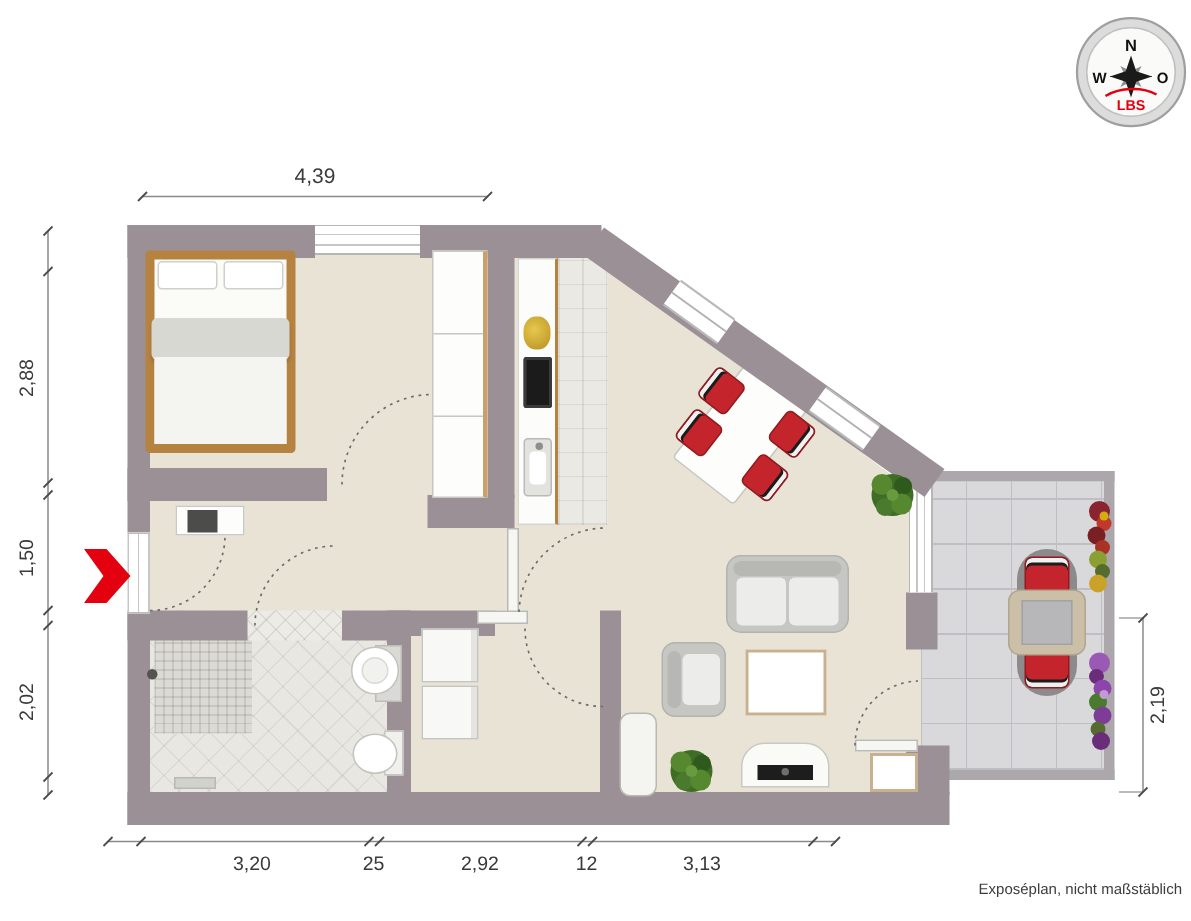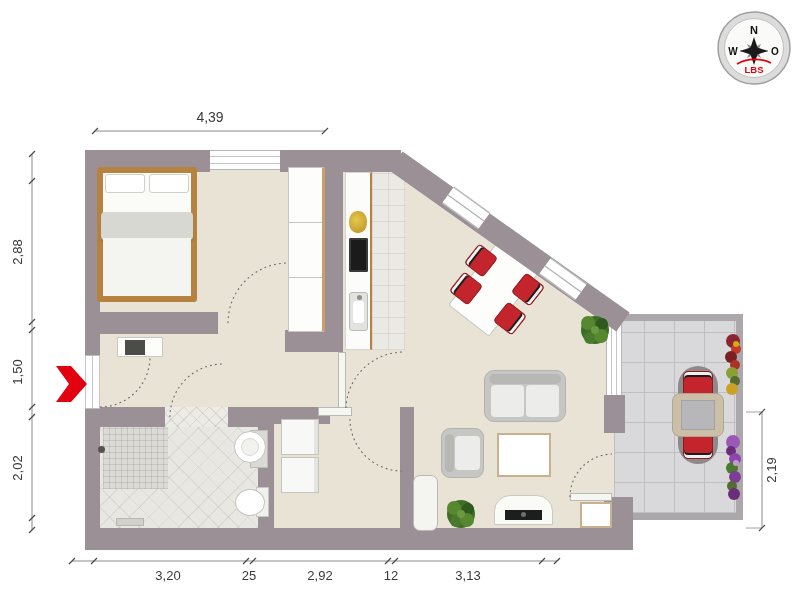--- a/index.html
+++ b/index.html
@@ -267,13 +267,14 @@
       <line x1="740" y1="51" x2="768" y2="51" stroke="#555" stroke-width="0.8"></line>
       <path d="M754,37 L757.5,47.5 L768,51 L757.5,54.5 L754,65 L750.5,54.5 L740,51 L750.5,47.5 Z" fill="#1a1a1a"></path>
       <text x="754" y="34" text-anchor="middle" font-size="11" font-weight="bold" fill="#111">N</text>
       <text x="733" y="55" text-anchor="middle" font-size="10" font-weight="bold" fill="#111">W</text>
       <text x="775" y="55" text-anchor="middle" font-size="10" font-weight="bold" fill="#111">O</text>
       <path d="M737,64 C747,58 762,58 771,63" stroke="#e3000f" stroke-width="1.6" fill="none"></path>
       <text x="754" y="73" text-anchor="middle" font-size="9.5" font-weight="bold" fill="#e3000f">LBS</text>
     </g>
   </svg>
 
+  <div class="disclaimer">Exposéplan, nicht maßstäblich</div>
 </div>
 
 </body></html>

